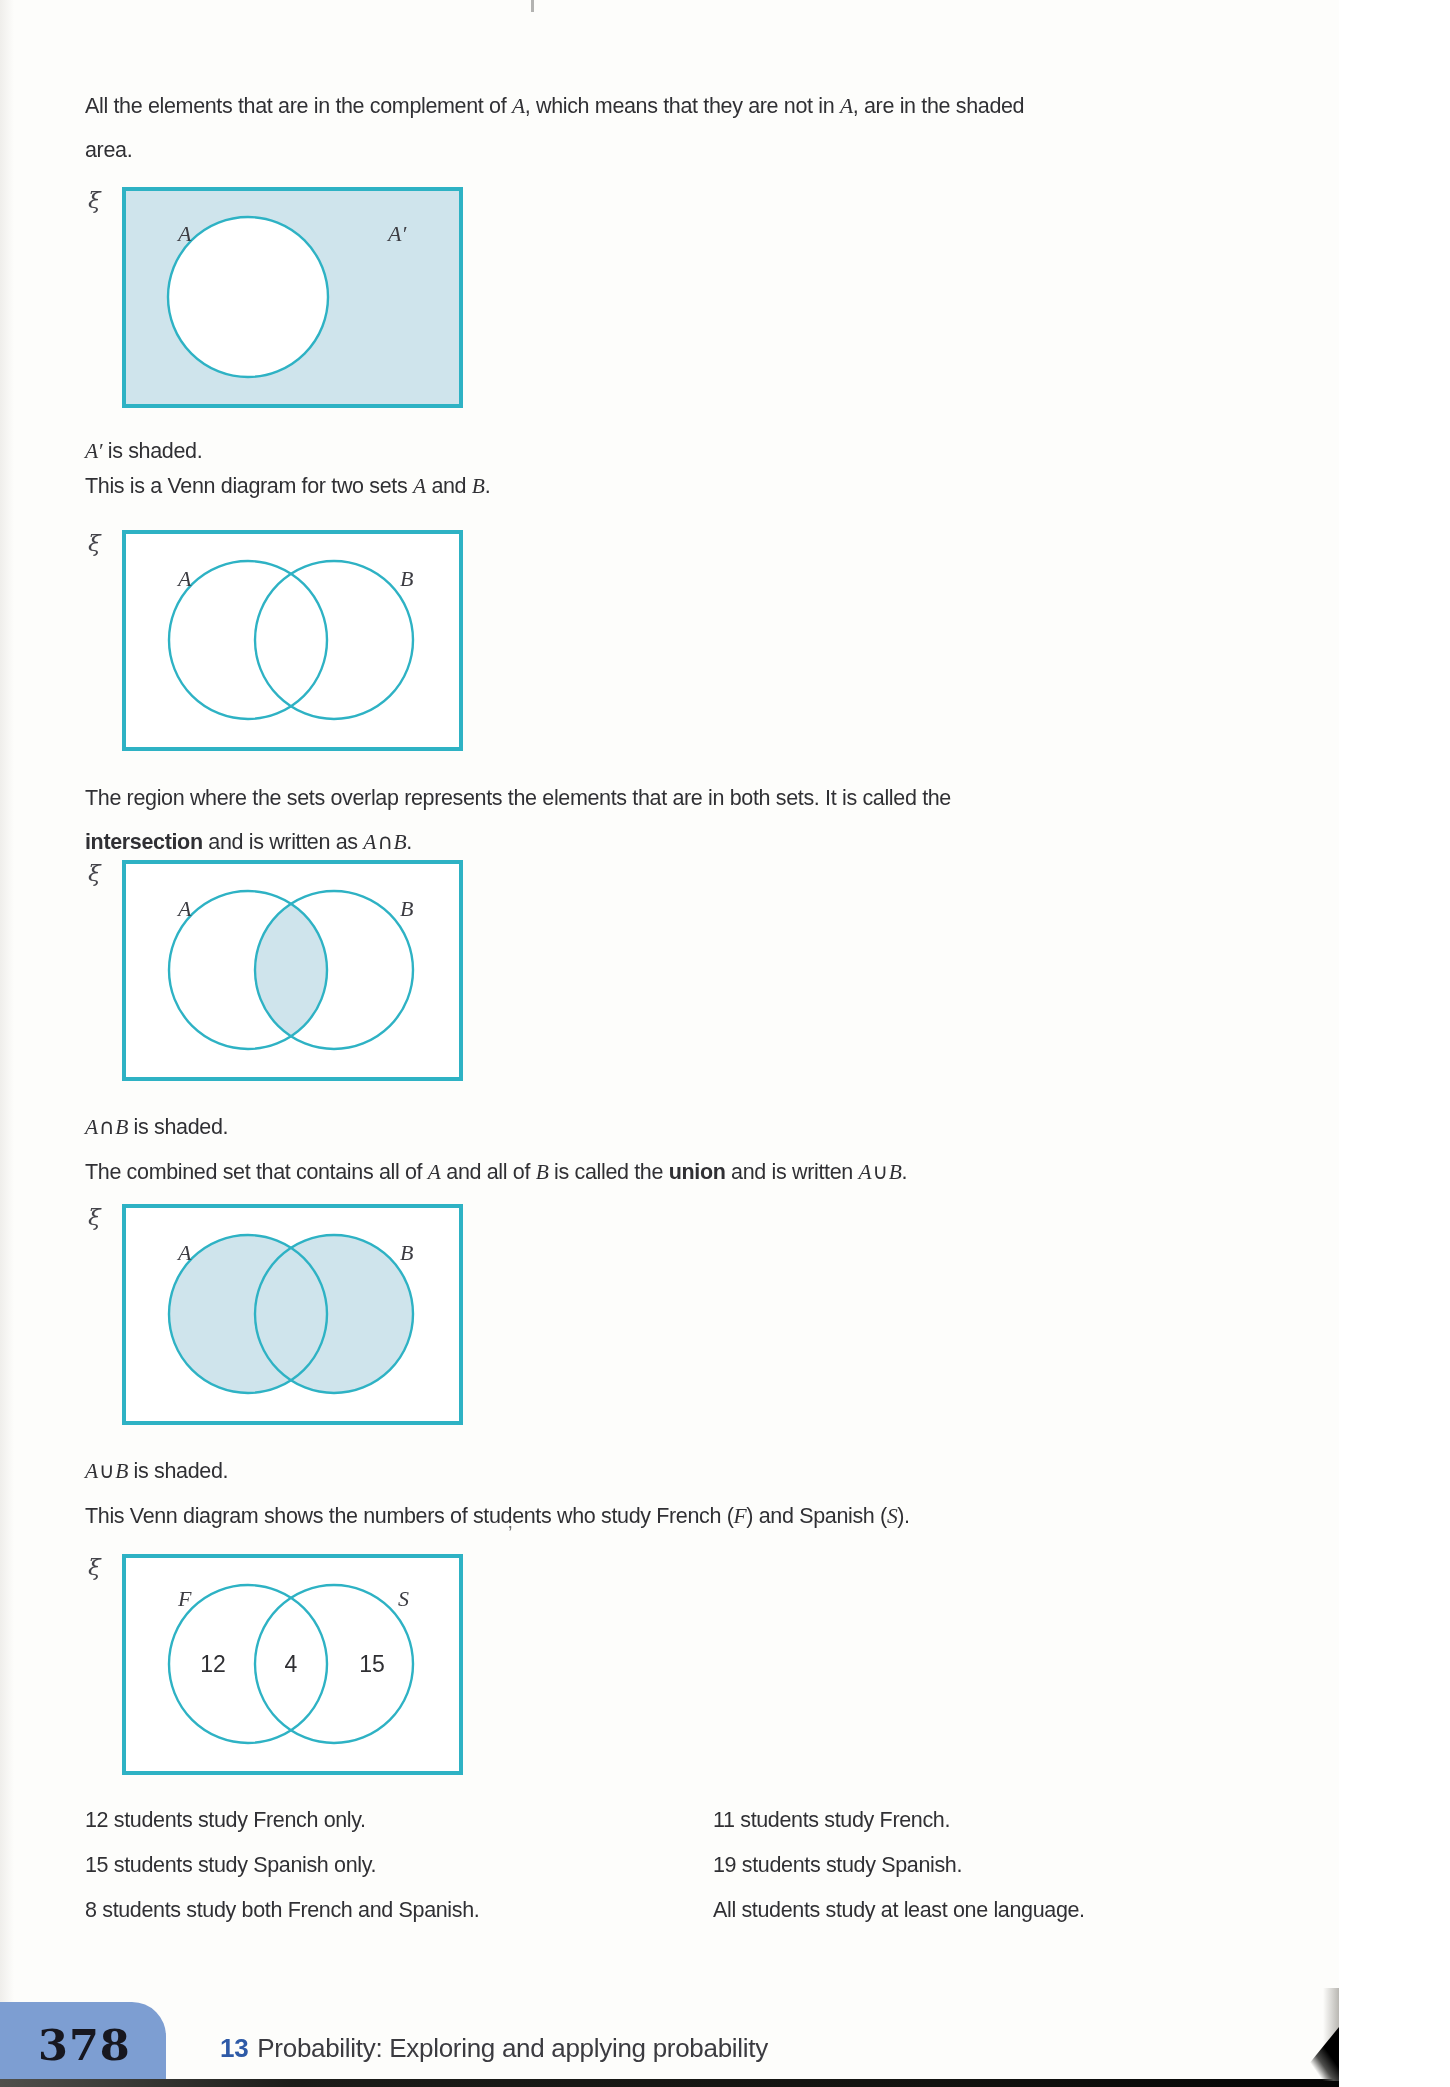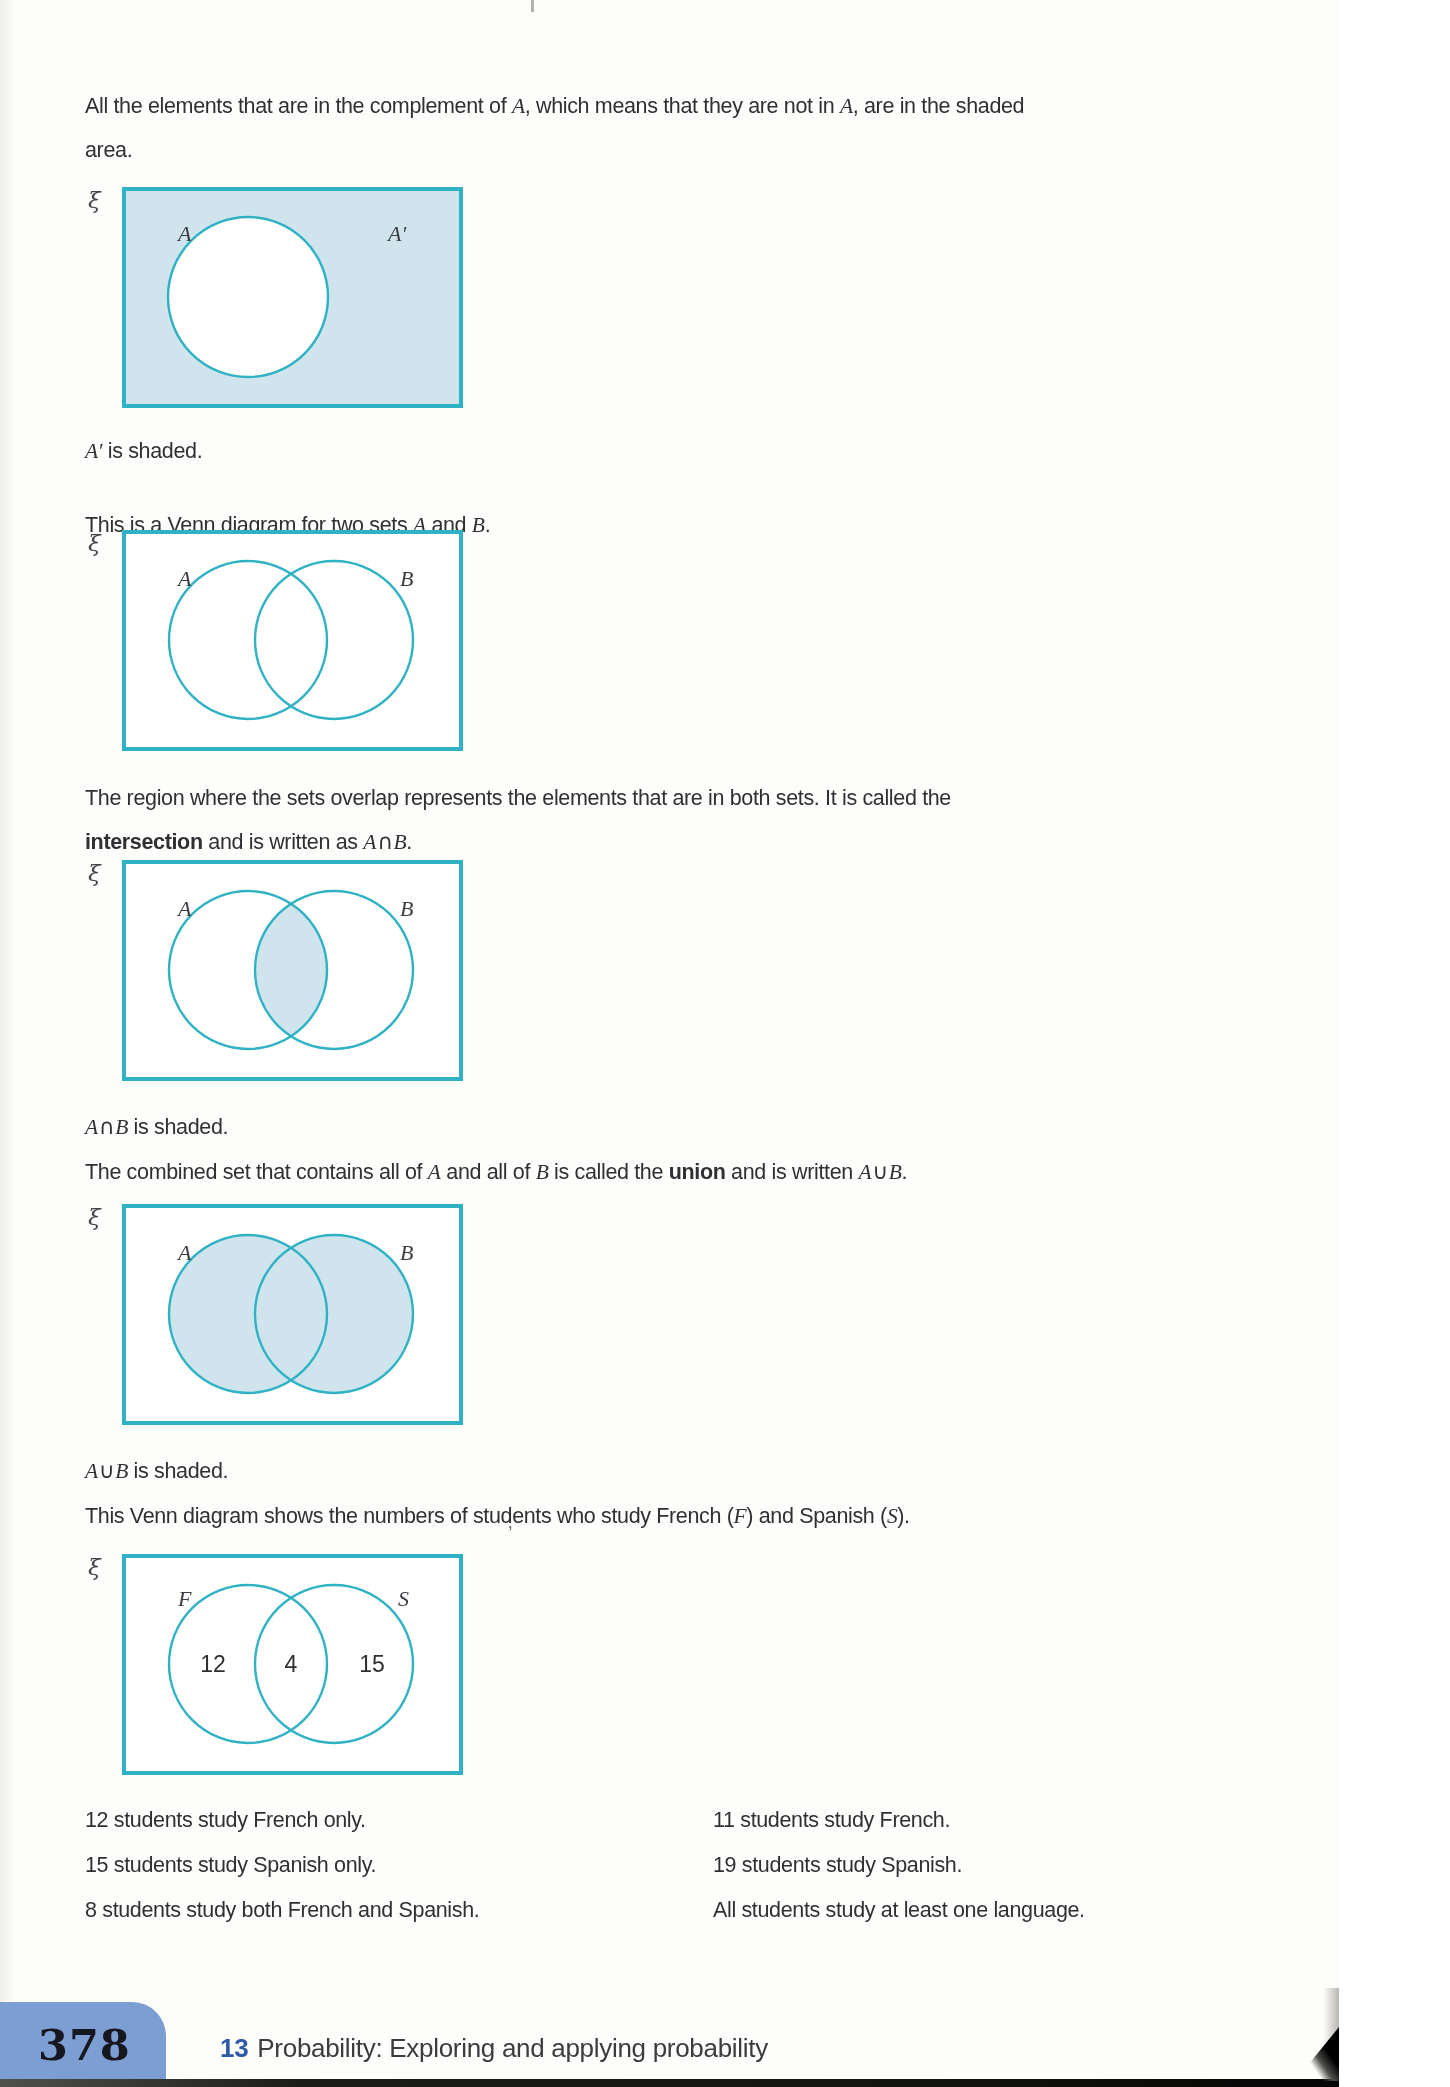--- a/index.html
+++ b/index.html
@@ -83,21 +83,21 @@
     <svg viewBox="0 0 341 221" width="341" height="221">
       <rect class="frame shaded" x="2" y="2" width="337" height="217"></rect>
       <circle class="venn-white" cx="126" cy="110" r="80"></circle>
       <text class="set-label" x="56" y="54">A</text>
       <text class="set-label" x="266" y="54">A′</text>
     </svg>
   </div>
 
   <div class="cap" style="top:436px"><span class="seg-math">A′</span><span> is shaded.</span></div>
 
-  <div class="cap" style="top:510px"><span>This is a Venn diagram for two sets </span><span class="seg-math">A</span><span> and </span><span class="seg-math">B</span><span>.</span></div>
+  <div class="cap" style="top:471px"><span>This is a Venn diagram for two sets </span><span class="seg-math">A</span><span> and </span><span class="seg-math">B</span><span>.</span></div>
 
   <div class="diagram" style="top:530px">
     <span class="xi">ξ</span>
     <svg viewBox="0 0 341 221" width="341" height="221">
       <rect class="frame" x="2" y="2" width="337" height="217"></rect>
       <circle class="venn-circle" cx="126" cy="110" r="79"></circle>
       <circle class="venn-circle" cx="212" cy="110" r="79"></circle>
       <text class="set-label" x="56" y="56">A</text>
       <text class="set-label" x="278" y="56">B</text>
     </svg>

